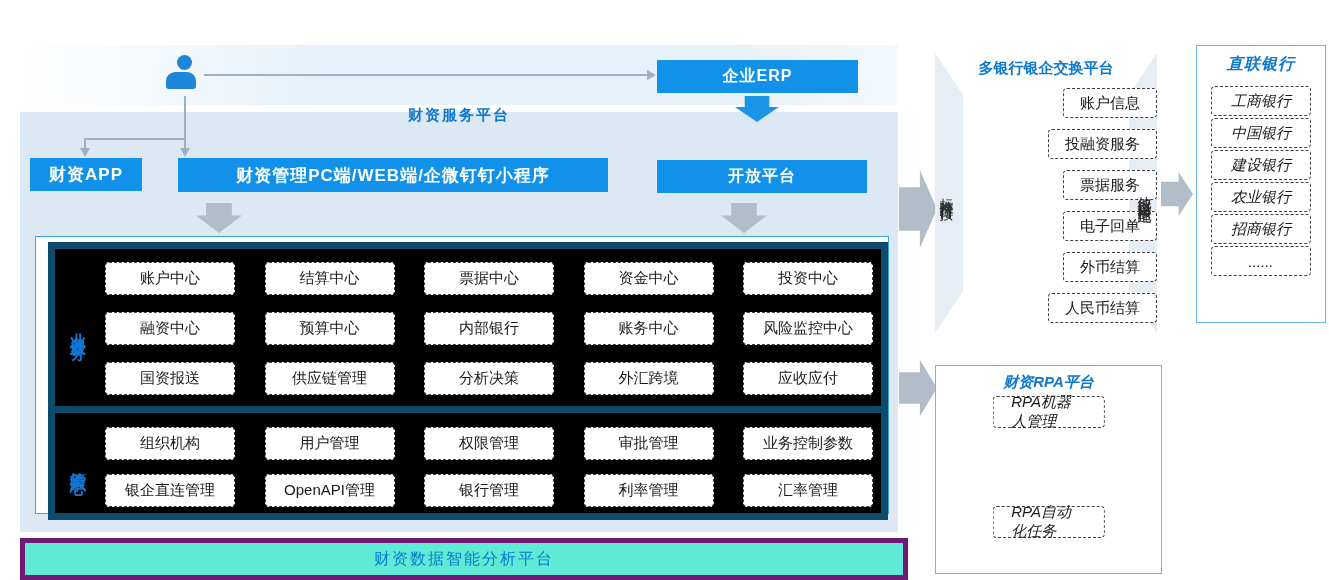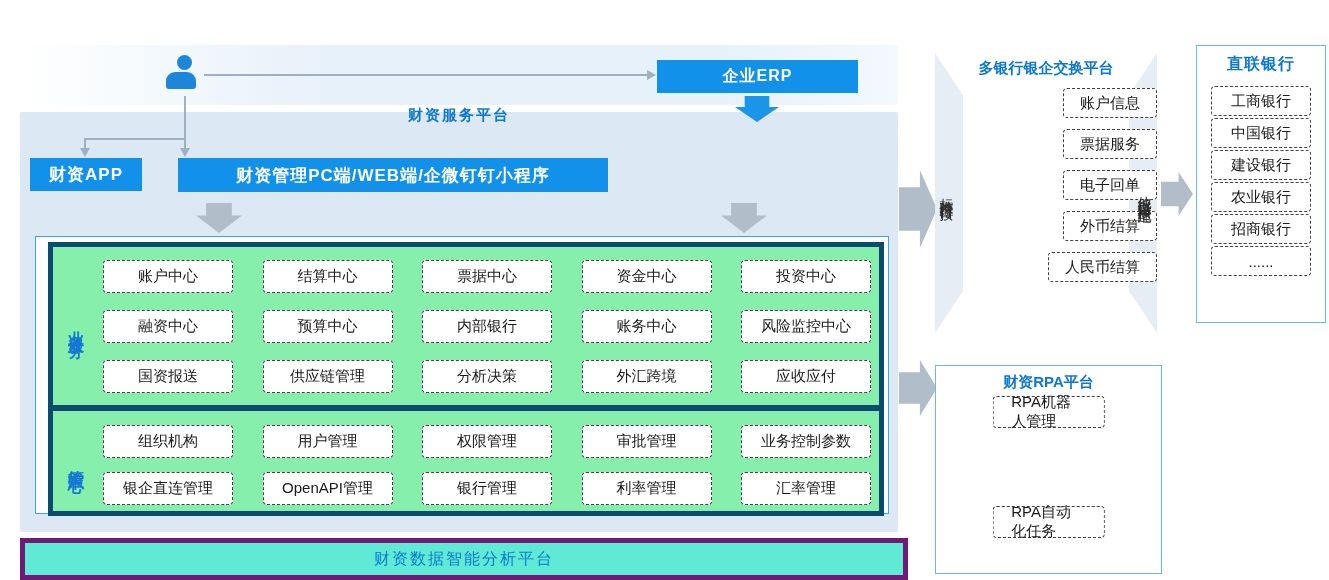--- a/index.html
+++ b/index.html
@@ -4,21 +4,21 @@
 <style>
   html,body { margin:0; padding:0; background:#fff; }
   body { font-family:"Liberation Sans","DejaVu Sans",sans-serif; }
   .canvas { position:relative; width:1329px; height:580px; background:#ffffff; overflow:hidden; }
   .abs { position:absolute; }
 
   .top-band { background:linear-gradient(90deg,#ffffff 0%,#e7f1f9 35%,#e7f1f9 80%,#f3f9fd 100%); }
 
   .main-panel { background:#dce8f4; border-radius:2px; }
   .inner-panel { background:#ffffff; border:1px solid #3aa5de; }
-  .section { background:#86efac; border:5px solid #0c4a6e; }
+  .section { background:#000000; border:7px solid #0c4a6e; }
 
   .btn { background:#1191ea; color:#ffffff; display:flex; align-items:center; justify-content:center;
          font-weight:bold; letter-spacing:1px; }
 
   .blue-title { color:#0d78d0; font-weight:bold; }
 
   .node { background:#ffffff; border:1.5px dashed #404040; border-radius:4px;
           display:flex; align-items:center; justify-content:center;
           font-size:15px; color:#1a1a1a; box-sizing:border-box; }
 
@@ -38,21 +38,21 @@
   .arrowhead-down  { width:0; height:0; border-left:5px solid transparent; border-right:5px solid transparent; border-top:9px solid #9fb0c0; }
 
   .block-arrow-down  { clip-path:polygon(22% 0, 78% 0, 78% 42%, 100% 42%, 50% 100%, 0 42%, 22% 42%); }
   .block-arrow-right { clip-path:polygon(0 22%, 55% 22%, 55% 0, 100% 50%, 55% 100%, 55% 78%, 0 78%); }
   .gray-arrow { background:#b2bdca; }
   .blue-arrow { background:#1b95e8; }
 
   .person-head { width:15px; height:15px; border-radius:50%; background:#1e86d9; margin:0 auto; }
   .person-body { width:30px; height:17px; background:#1e86d9; border-radius:9px 9px 3px 3px; margin-top:2px; }
 
-  .bordered-panel { background:#ffffff; border:1px solid #6cb9e6; }
+  .bordered-panel { background:#ffffff; border:1px solid #6cb9e6;font-style:italic; }
 
   .ex-slant-left  { position:absolute; left:0; top:0; bottom:0; width:28px; background:#e6edf4;
                     clip-path:polygon(0 0, 100% 15%, 100% 85%, 0 100%); }
   .ex-slant-right { position:absolute; right:0; top:0; bottom:0; width:28px; background:#e6edf4;
                     clip-path:polygon(100% 0, 0 15%, 0 85%, 100% 100%); }
   .ex-items { position:absolute; top:35px; left:0; right:0; display:flex; flex-direction:column; align-items:flex-end; gap:11px; }
   .ex-node { height:30px; padding:0 16px; }
 
   .bank-items { position:absolute; top:40px; left:0; right:0; display:flex; flex-direction:column; align-items:center; gap:2px; }
   .bank-node { width:100px; height:30px; }
@@ -87,20 +87,21 @@
   <div class="abs line" style="left:184px; top:140px; width:2px; height:8px;"></div>
   <div class="abs arrowhead-down" style="left:180px; top:148px;"></div>
 
   <div class="abs btn" style="left:657px; top:60px; width:201px; height:33px; font-size:16px;">企业ERP</div>
   <div class="abs block-arrow-down blue-arrow" style="left:735px; top:96px; width:44px; height:26px;"></div>
 
   <div class="abs blue-title" style="left:20px; top:106px; width:878px; text-align:center; font-size:15px; letter-spacing:2px;">财资服务平台</div>
 
   <div class="abs btn" style="left:30px; top:158px; width:112px; height:33px; font-size:17px;text-align:right;">财资APP</div>
   <div class="abs btn" style="left:178px; top:158px; width:430px; height:34px; font-size:17px;">财资管理PC端/WEB端/企微钉钉小程序</div>
+  <div class="abs btn" style="left:657px; top:160px; width:210px; height:33px; font-size:16px;">开放平台</div>
 
   <div class="abs block-arrow-down gray-arrow" style="left:196px; top:203px; width:46px; height:30px;"></div>
   <div class="abs block-arrow-down gray-arrow" style="left:721px; top:203px; width:46px; height:30px;"></div>
 
   <div class="abs inner-panel" style="left:35px; top:236px; width:852px; height:276px;"></div>
 
   <div class="abs section" style="left:48px; top:242px; width:826px; height:158px;">
     <div class="section-vlabel vtext">业务服务</div>
     <div class="section-rows">
       <div class="node-row">
@@ -151,20 +152,21 @@
 
   <div class="abs block-arrow-right gray-arrow" style="left:899px; top:170px; width:38px; height:78px;"></div>
   <div class="abs block-arrow-right gray-arrow" style="left:899px; top:360px; width:38px; height:56px;"></div>
 
   <div class="abs" style="left:935px; top:45px; width:222px; height:280px;margin-top:8px;">
     <div class="ex-slant-left"></div>
     <div class="ex-slant-right"></div>
     <div class="panel-title blue-title" style="top:6px; font-size:15px;">多银行银企交换平台</div>
     <div class="ex-items">
       <div class="node ex-node">账户信息</div>
+      <div class="node ex-node">投融资服务</div>
       <div class="node ex-node">票据服务</div>
       <div class="node ex-node">电子回单</div>
       <div class="node ex-node">外币结算</div>
       <div class="node ex-node">人民币结算</div>
     </div>
     <div class="side-vlabel vtext abs" style="left:3px; top:50%; transform:translateY(-50%);">标准跨行接口</div>
     <div class="side-vlabel vtext abs" style="right:3px; top:50%; transform:translateY(-50%);">他行银企接口适配</div>
   </div>
 
   <div class="abs block-arrow-right gray-arrow" style="left:1161px; top:172px; width:32px; height:44px;"></div>

